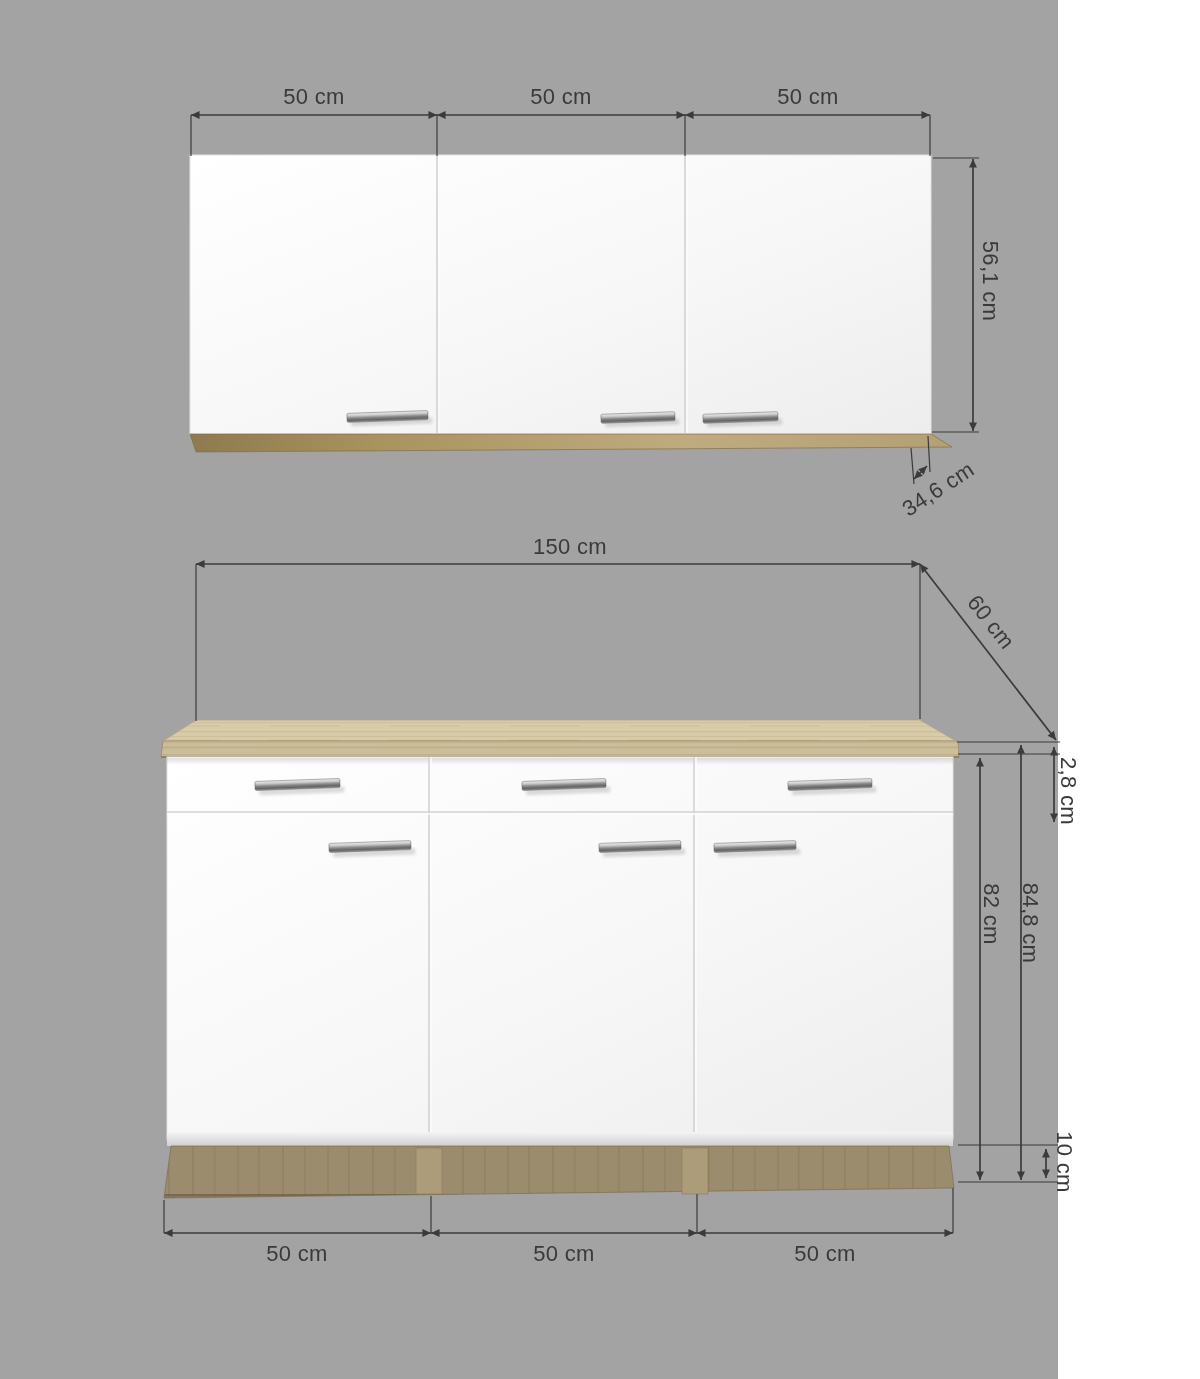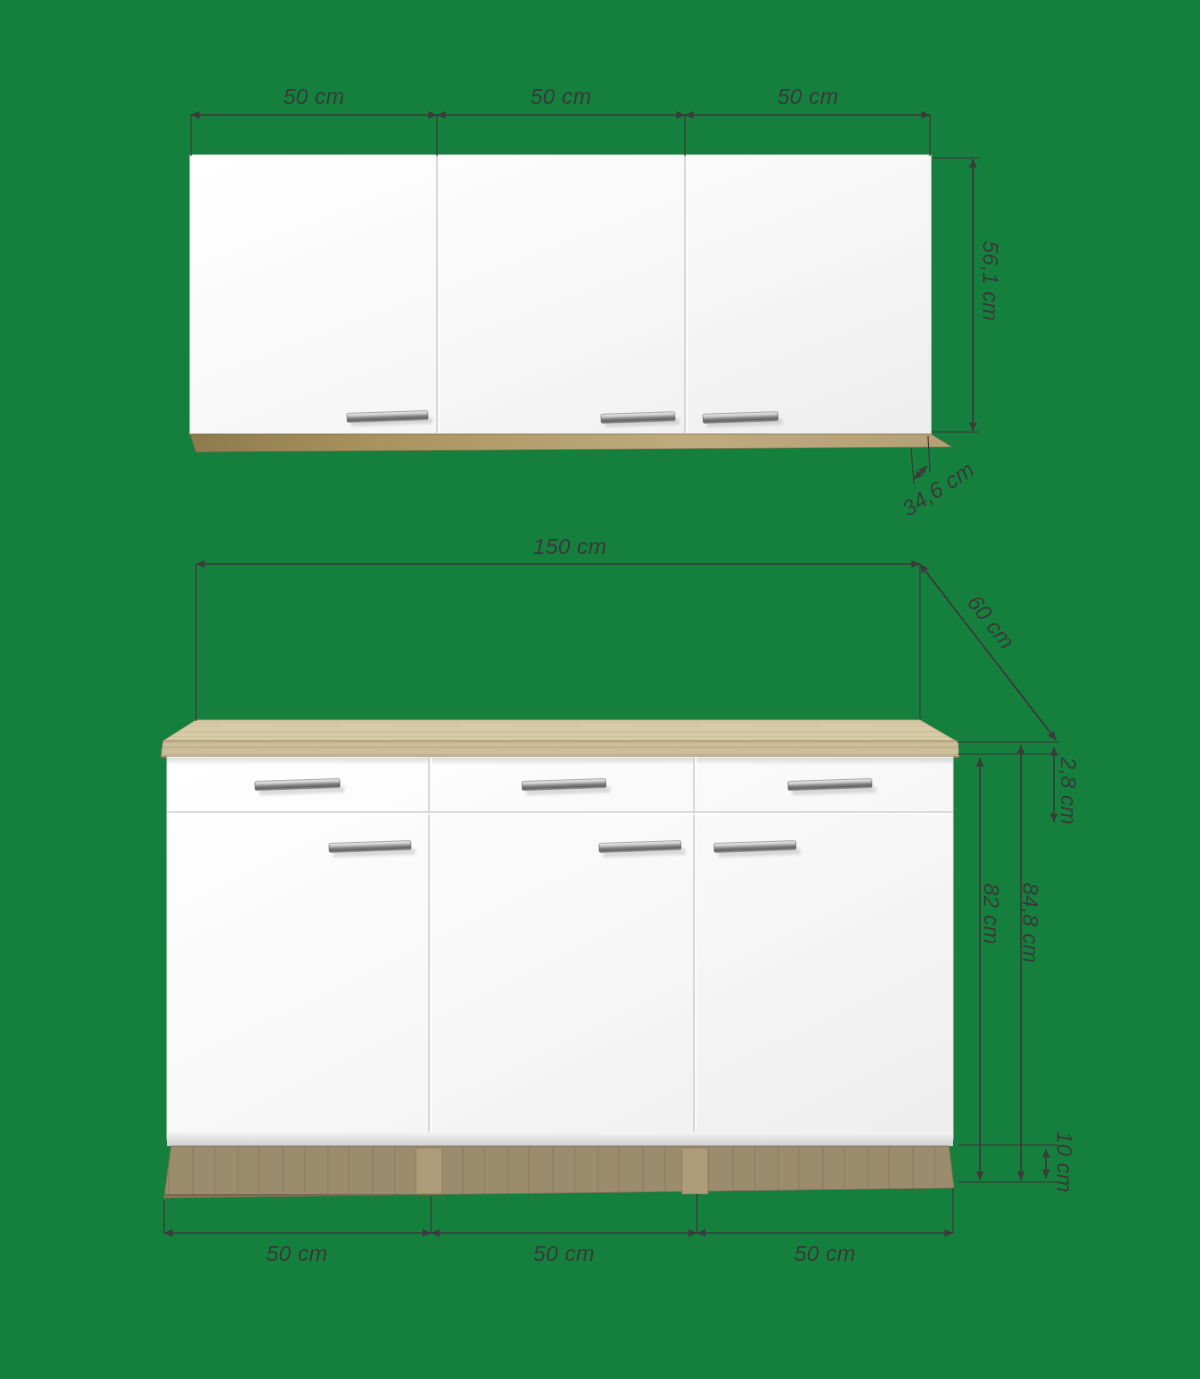--- a/index.html
+++ b/index.html
@@ -1,16 +1,16 @@
 <!DOCTYPE html>
 <html><head>
 <meta charset="utf-8">
 <style>
   html,body{margin:0;padding:0;background:#ffffff;}
-  .stage{width:1200px;height:1379px;position:relative;background:#15803d;font-style:italic;}
+  .stage{width:1058px;height:1379px;position:relative;background:#a3a3a3;}
   svg{display:block;}
   .dimline{stroke:#3b3b3b;stroke-width:1.7;fill:none;}
   .extline{stroke:#3b3b3b;stroke-width:1.2;fill:none;}
   .gapline{stroke:#d2d2d2;stroke-width:1.6;fill:none;}
   .gaphilite{stroke:#fdfdfd;stroke-width:1.4;fill:none;}
   .lbl{font-family:"Liberation Sans","DejaVu Sans",sans-serif;font-size:22px;fill:#3a3a3a;
        text-anchor:middle;dominant-baseline:central;letter-spacing:0.3px;}
 </style>
 </head>
 <body>

